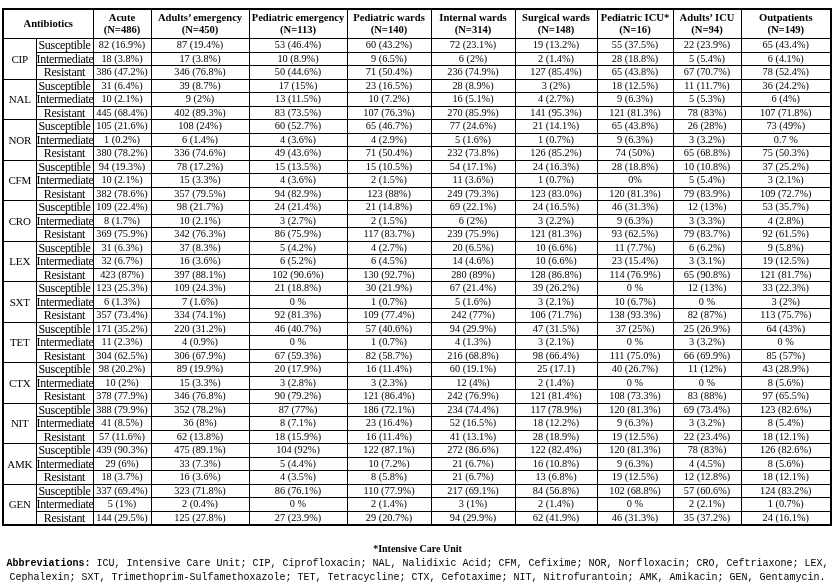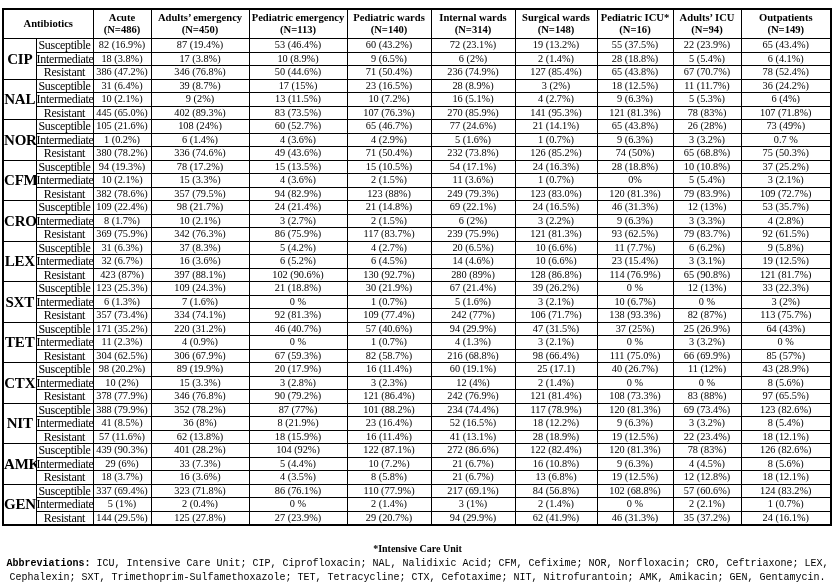--- a/index.html
+++ b/index.html
@@ -2,21 +2,21 @@
 <html><head>
 <meta charset="utf-8">
 <style>
   html,body{margin:0;padding:0;background:#ffffff;width:834px;height:582px;overflow:hidden;
     font-family:"Liberation Serif", serif;color:#000;}
   .page{padding:8px 1px 0 2px;}
   table{border-collapse:collapse;table-layout:fixed;width:830px;border:2px solid #000;padding-left:40px;}
   th,td{border:1px solid #000;text-align:center;vertical-align:middle;padding:0;
     font-size:10.3px;line-height:12.5px;height:12.5px;white-space:nowrap;overflow:hidden;}
   thead th{font-weight:bold;font-size:10.6px;line-height:12px;height:auto;padding:2px 0;}
-  td.code{font-weight:bold;font-size:15px;letter-spacing:-0.2px;}
+  td.code{font-weight:normal;font-size:11px;letter-spacing:-0.2px;}
   td.cat{font-size:12px;letter-spacing:-0.3px;}
   .footer{margin-top:16px;text-align:center;font-size:10px;line-height:14px;}
   .footer .star{font-weight:bold;}
   .footer .abbrev{padding:0 4px;margin-top:1px;font-family:Liberation Mono, monospace;}
   .footer .abbrev b{font-weight:bold;}
 </style>
 </head>
 <body>
 
 <div class="page">
@@ -133,21 +133,21 @@
           <td>13 (11.5%)</td>
           <td>10 (7.2%)</td>
           <td>16 (5.1%)</td>
           <td>4 (2.7%)</td>
           <td>9 (6.3%)</td>
           <td>5 (5.3%)</td>
           <td>6 (4%)</td>
         </tr>
         <tr>
           <td class="cat">Resistant</td>
-          <td>445 (65.0%)</td>
+          <td>445 (68.4%)</td>
           <td>402 (89.3%)</td>
           <td>83 (73.5%)</td>
           <td>107 (76.3%)</td>
           <td>270 (85.9%)</td>
           <td>141 (95.3%)</td>
           <td>121 (81.3%)</td>
           <td>78 (83%)</td>
           <td>107 (71.8%)</td>
         </tr>
         <tr>
@@ -408,32 +408,32 @@
           <td>108 (73.3%)</td>
           <td>83 (88%)</td>
           <td>97 (65.5%)</td>
         </tr>
         <tr>
           <td rowspan="3" class="code">NIT</td>
           <td class="cat">Susceptible</td>
           <td>388 (79.9%)</td>
           <td>352 (78.2%)</td>
           <td>87 (77%)</td>
-          <td>101 (88.2%)</td>
+          <td>186 (72.1%)</td>
           <td>234 (74.4%)</td>
           <td>117 (78.9%)</td>
           <td>120 (81.3%)</td>
           <td>69 (73.4%)</td>
           <td>123 (82.6%)</td>
         </tr>
         <tr>
           <td class="cat">Intermediate</td>
           <td>41 (8.5%)</td>
           <td>36 (8%)</td>
-          <td>8 (21.9%)</td>
+          <td>8 (7.1%)</td>
           <td>23 (16.4%)</td>
           <td>52 (16.5%)</td>
           <td>18 (12.2%)</td>
           <td>9 (6.3%)</td>
           <td>3 (3.2%)</td>
           <td>8 (5.4%)</td>
         </tr>
         <tr>
           <td class="cat">Resistant</td>
           <td>57 (11.6%)</td>
@@ -443,21 +443,21 @@
           <td>41 (13.1%)</td>
           <td>28 (18.9%)</td>
           <td>19 (12.5%)</td>
           <td>22 (23.4%)</td>
           <td>18 (12.1%)</td>
         </tr>
         <tr>
           <td rowspan="3" class="code">AMK</td>
           <td class="cat">Susceptible</td>
           <td>439 (90.3%)</td>
-          <td>401 (28.2%)</td>
+          <td>475 (89.1%)</td>
           <td>104 (92%)</td>
           <td>122 (87.1%)</td>
           <td>272 (86.6%)</td>
           <td>122 (82.4%)</td>
           <td>120 (81.3%)</td>
           <td>78 (83%)</td>
           <td>126 (82.6%)</td>
         </tr>
         <tr>
           <td class="cat">Intermediate</td>

